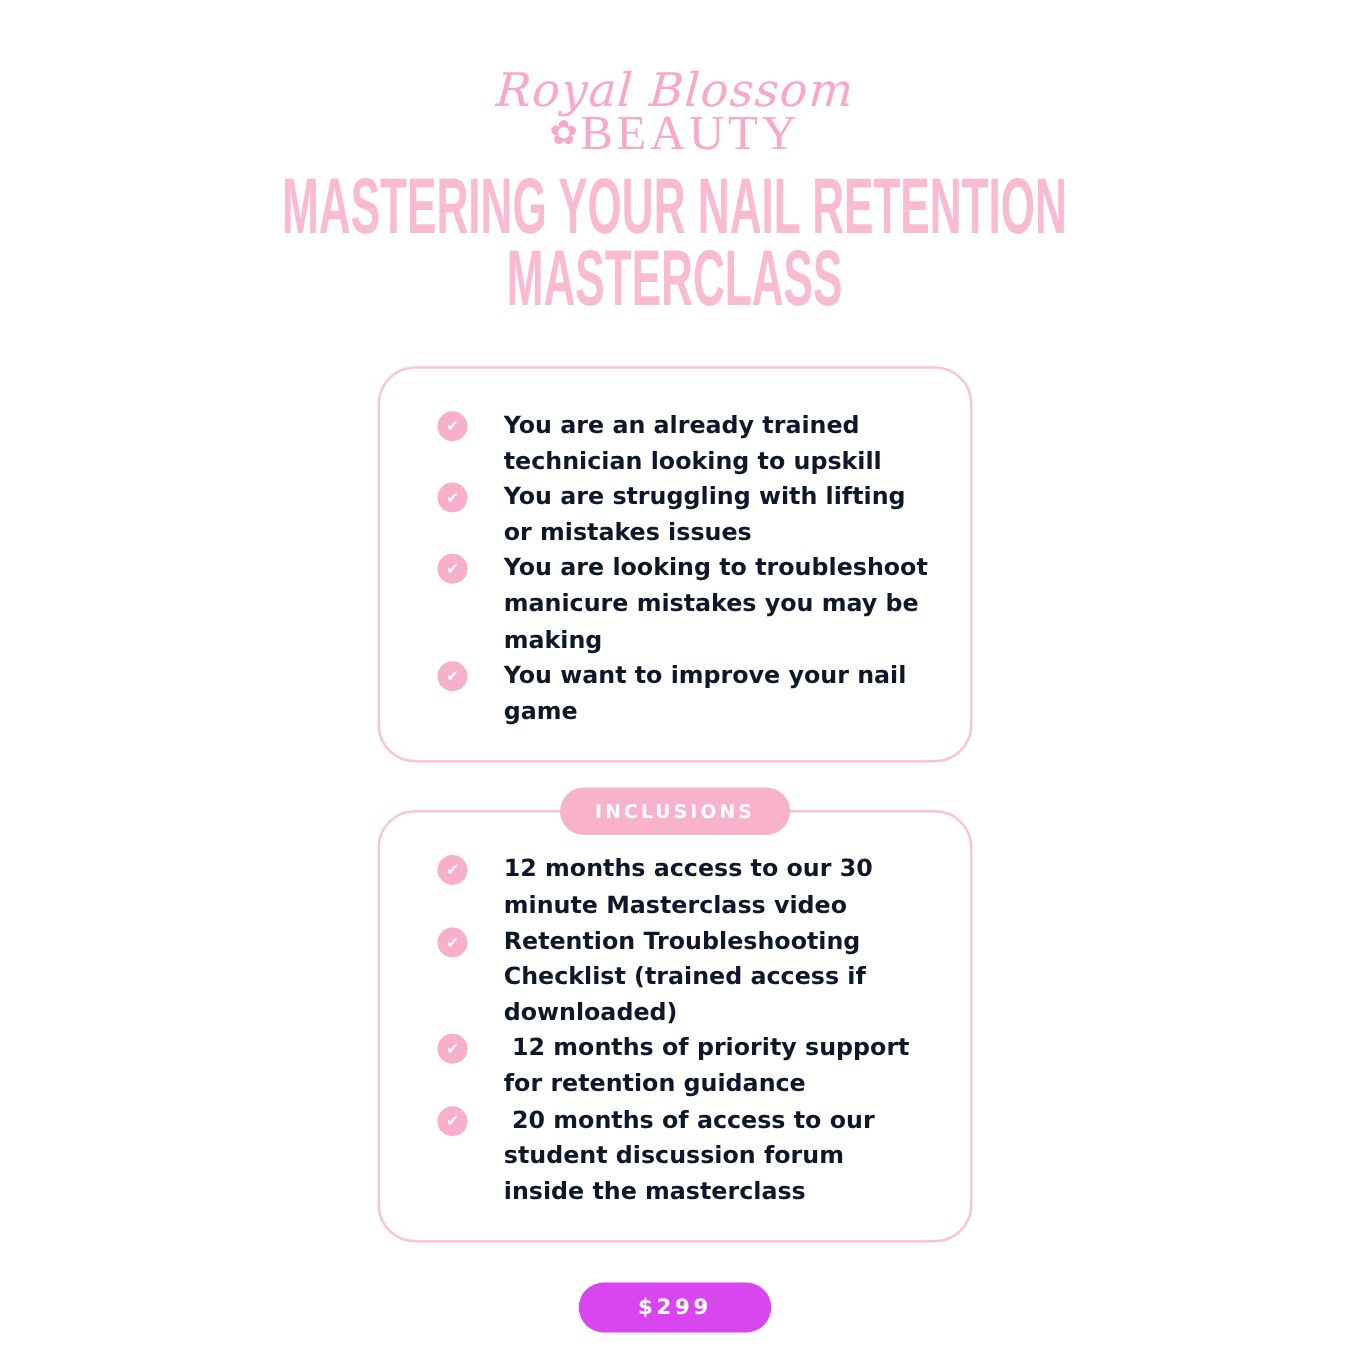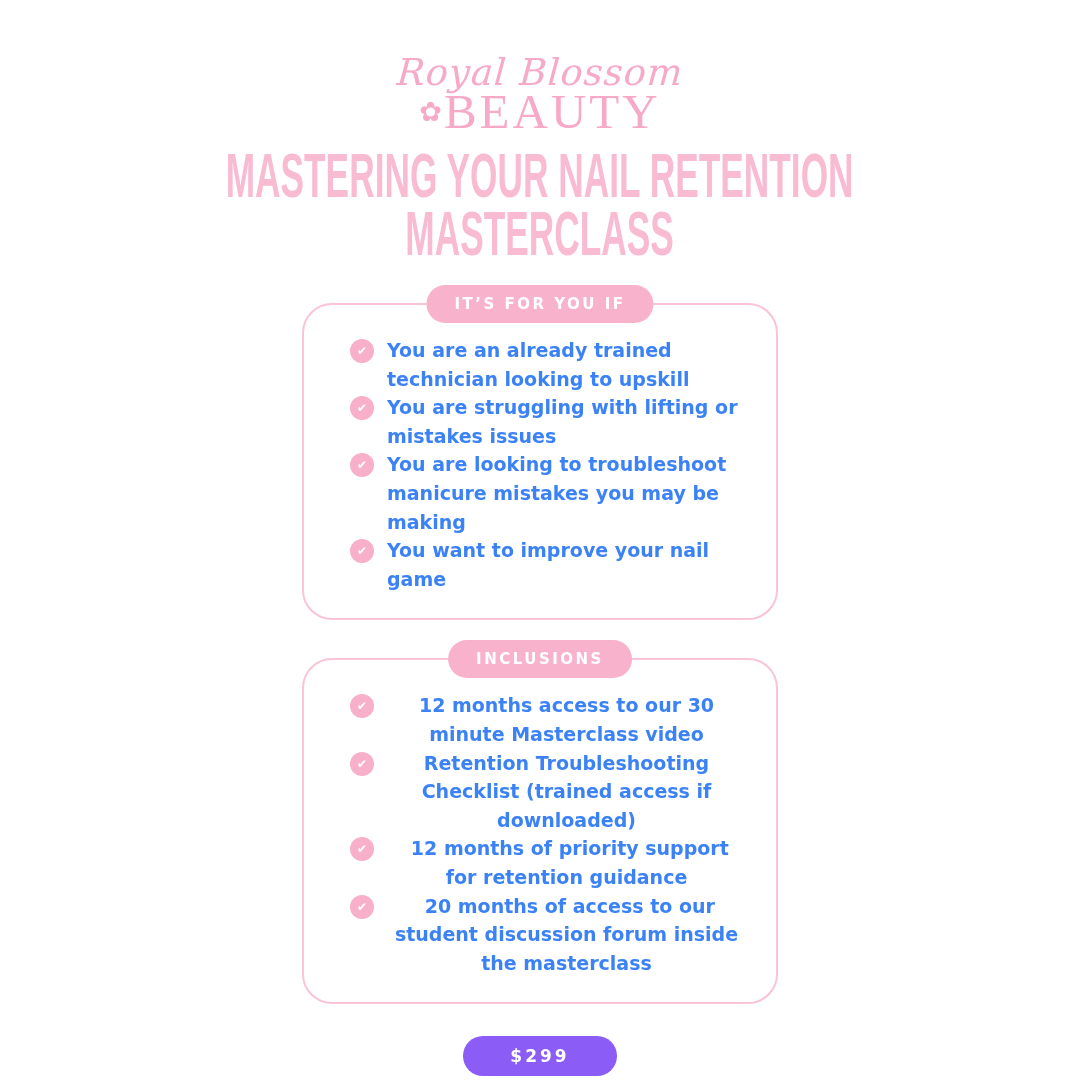--- a/index.html
+++ b/index.html
@@ -25,21 +25,21 @@
     font-size: 37px;
     line-height: 1;
     letter-spacing: 1px;
     transform: skewX(-4deg);
     color: #f7a9c8;
   }
   .logo-word-row { display: flex; align-items: center; margin-top: -4px; }
   .flower-icon { font-size: 27px; line-height: 1; margin-right: 2px; color: #f7a9c8; }
   .logo-word {
     font-family: "Liberation Serif", serif;
-    font-size: 49px;
+    font-size: 39px;
     line-height: 1;
     font-weight: 400;
     letter-spacing: 3px;
     color: #f7a9c8;
     text-align: center;
   }
   
   .title { margin-top: 10px; text-align: center; color: #f9bbd1; }
   .title-line {
     display: block;
@@ -48,21 +48,21 @@
     font-size: 63px;
     line-height: 58px;
     white-space: nowrap;
     transform: scaleX(0.56);
     transform-origin: 50% 50%;
     letter-spacing: 0px;
   }
   
   .panel-wrap { position: relative; width: 476px; }
   .panel-wrap.first { margin-top: 41px; }
-  .panel-wrap.second { margin-top: 38px; text-align: center; }
+  .panel-wrap.second { margin-top: 38px; }
   .badge-pill {
     position: absolute;
     top: -18px;
     left: 50%;
     transform: translateX(-50%);
     background: #f8b2cb;
     color: #ffffff;
     font-weight: 700;
     font-size: 15px;
     letter-spacing: 2.5px;
@@ -87,27 +87,28 @@
     color: #ffffff;
     display: flex; align-items: center; justify-content: center;
     font-size: 12px;
     margin-top: 3px;
     margin-right: 13px;
   }
   .check-text {
     font-size: 19px;
     line-height: 28.6px;
     font-weight: 700;
-    color: #3b82f6;
+    color: #0f172a;
     white-space: pre-wrap;
+    margin-left: 16px;
   }
   
   .price-pill {
     margin-top: 32px;
-    background: #8b5cf6;
+    background: #d946ef;
     color: #ffffff;
     border: none;
     font-family: "DejaVu Sans", sans-serif;
     font-weight: 700;
     font-size: 17px;
     letter-spacing: 3px;
     padding: 10px 47px;
     border-radius: 20px;
     cursor: pointer;
   }
@@ -124,21 +125,20 @@
       <span class="logo-word">BEAUTY</span>
     </div>
   </div>
 
   <h1 class="title">
     <span class="title-line">MASTERING YOUR NAIL RETENTION</span>
     <span class="title-line">MASTERCLASS</span>
   </h1>
 
   <div class="panel-wrap first">
-    <div class="badge-pill">IT’S FOR YOU IF</div>
     <div class="panel">
       <div class="check-item">
         <span class="check-bullet">✔</span>
         <span class="check-text">You are an already trained technician looking to upskill</span>
       </div>
       <div class="check-item">
         <span class="check-bullet">✔</span>
         <span class="check-text">You are struggling with lifting or mistakes issues</span>
       </div>
       <div class="check-item">

